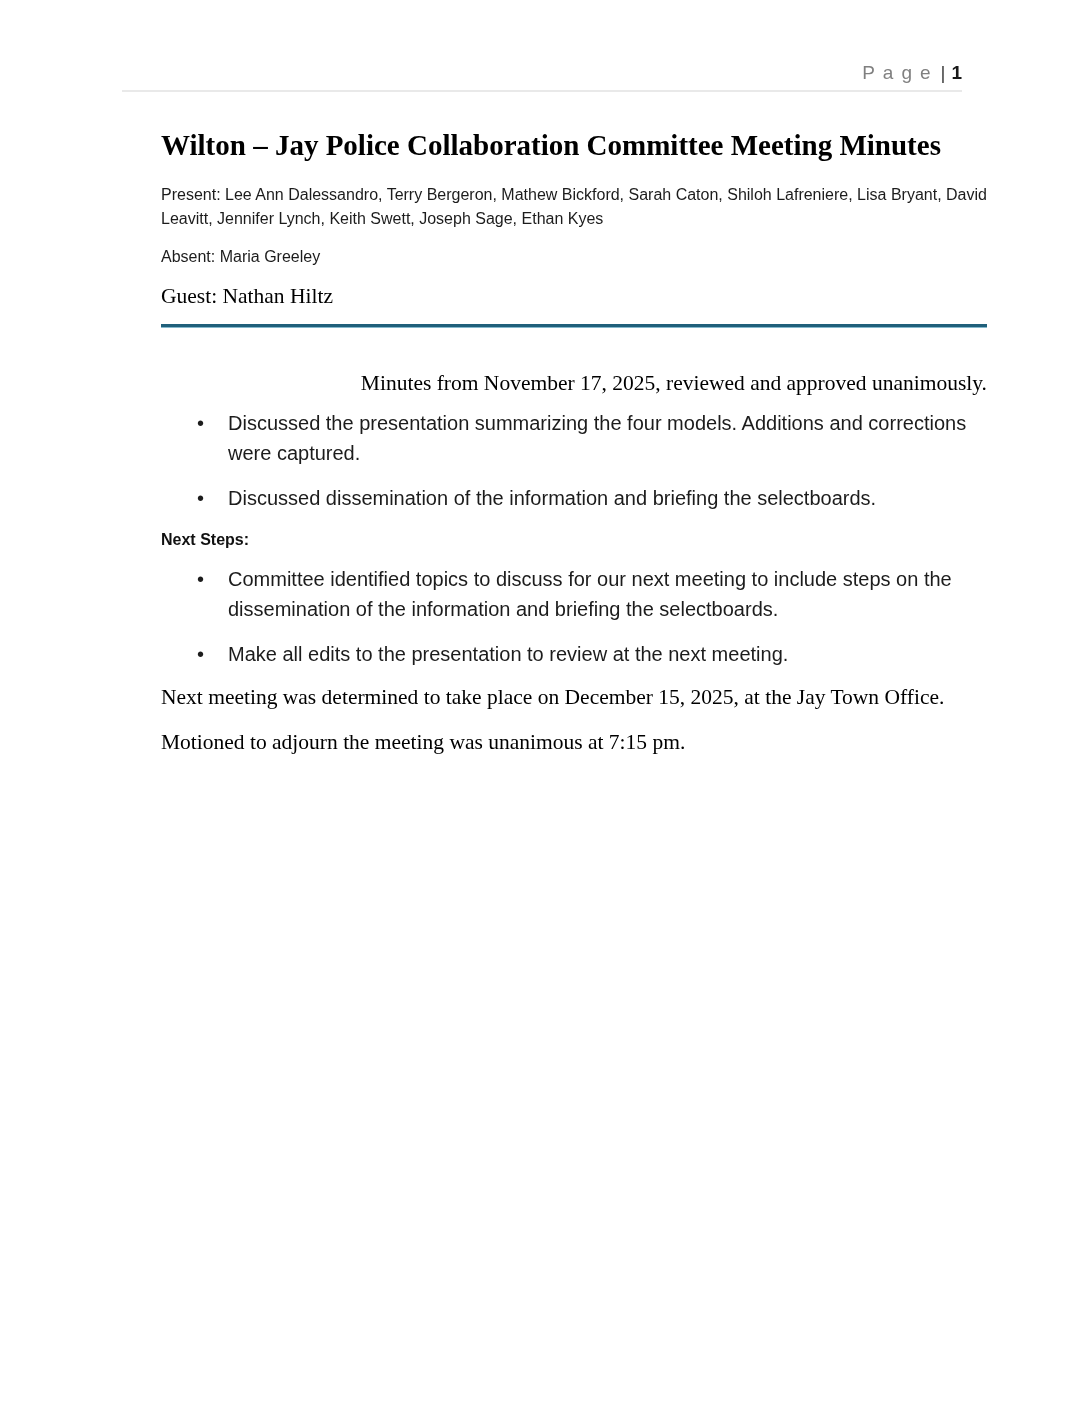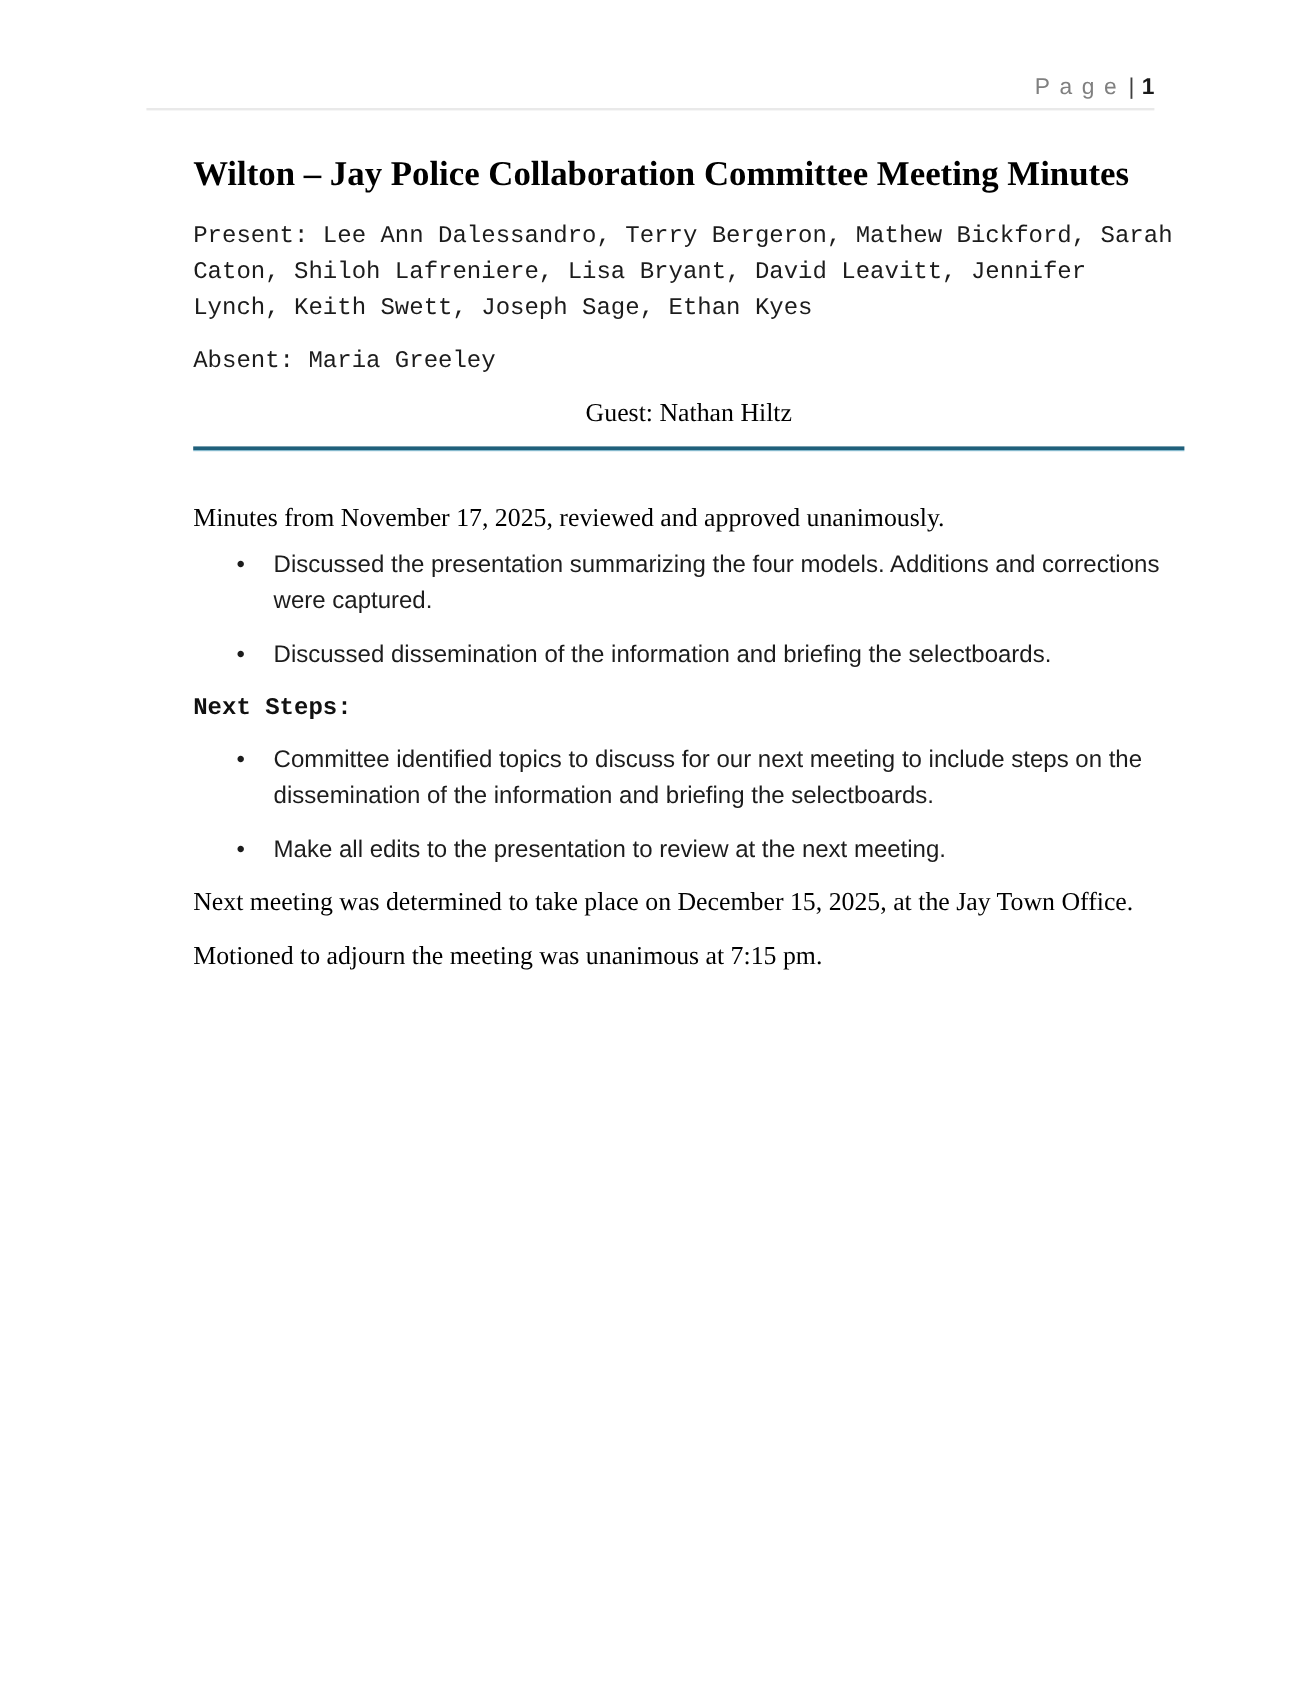--- a/index.html
+++ b/index.html
@@ -58,27 +58,27 @@
     margin: 0 0 20px 0;
   }
   p.serif {
     font-family: "Liberation Serif", serif;
     font-size: 21.5px;
     line-height: 1.3;
     color: #000000;
     margin: 0 0 17px 0;
   }
   p.sans {
-    font-family: Liberation Mono, monospace;
-    font-size: 20px;
+    font-family: Liberation Sans, sans-serif;
+    font-size: 16px;
     line-height: 1.5;
     color: #1c1c1c;
     margin: 0 0 14px 0;
   }
-  p.guest-line { margin-bottom: 13px; text-align: center; }
+  p.guest-line { margin-bottom: 13px; }
   .divider {
     height: 4px;
     width: 100%;
     background: linear-gradient(to bottom, #20607b 0px, #20607b 2.6px, #85b9cd 2.6px, #85b9cd 4px);
     margin: 0 0 42px 0;
   }
   ul.doc-list {
     list-style: none;
     margin: 0;
     padding: 0 0 0 67px;
@@ -97,21 +97,21 @@
     position: absolute;
     left: -31px;
     top: 0;
     color: #1c1c1c;
   }
   p.next-steps {
     font-weight: bold;
     color: #111111;
     margin: 0 0 12px 0;
   }
-  p.approval-note { margin-bottom: 10px; }
+  p.approval-note { margin-bottom: 10px; text-align: right; }
 </style>
 </head>
 <body>
 
 <div class="page">
 
   <header class="page-header">
     <div class="page-num-line">
       <span class="page-word">Page</span><span class="page-sep">|</span><span class="page-number">1</span>
     </div>

